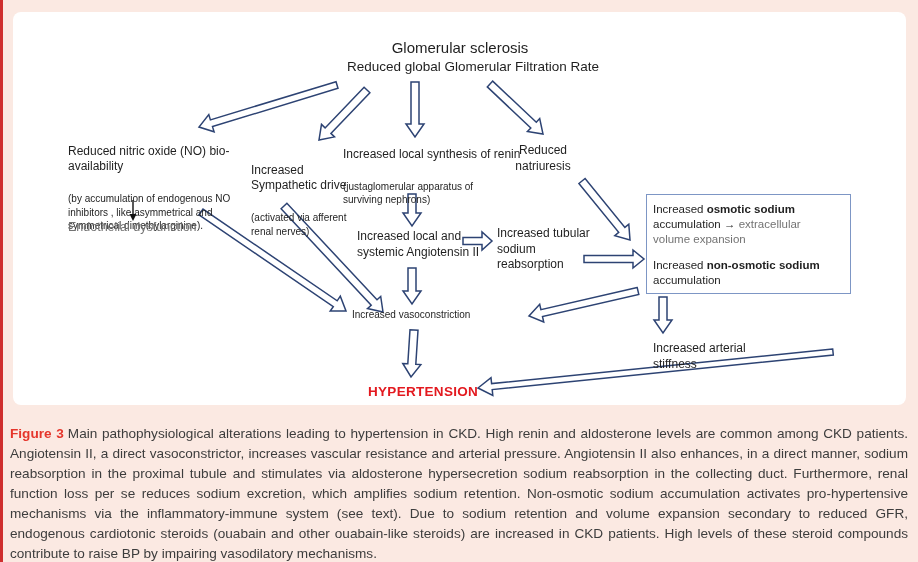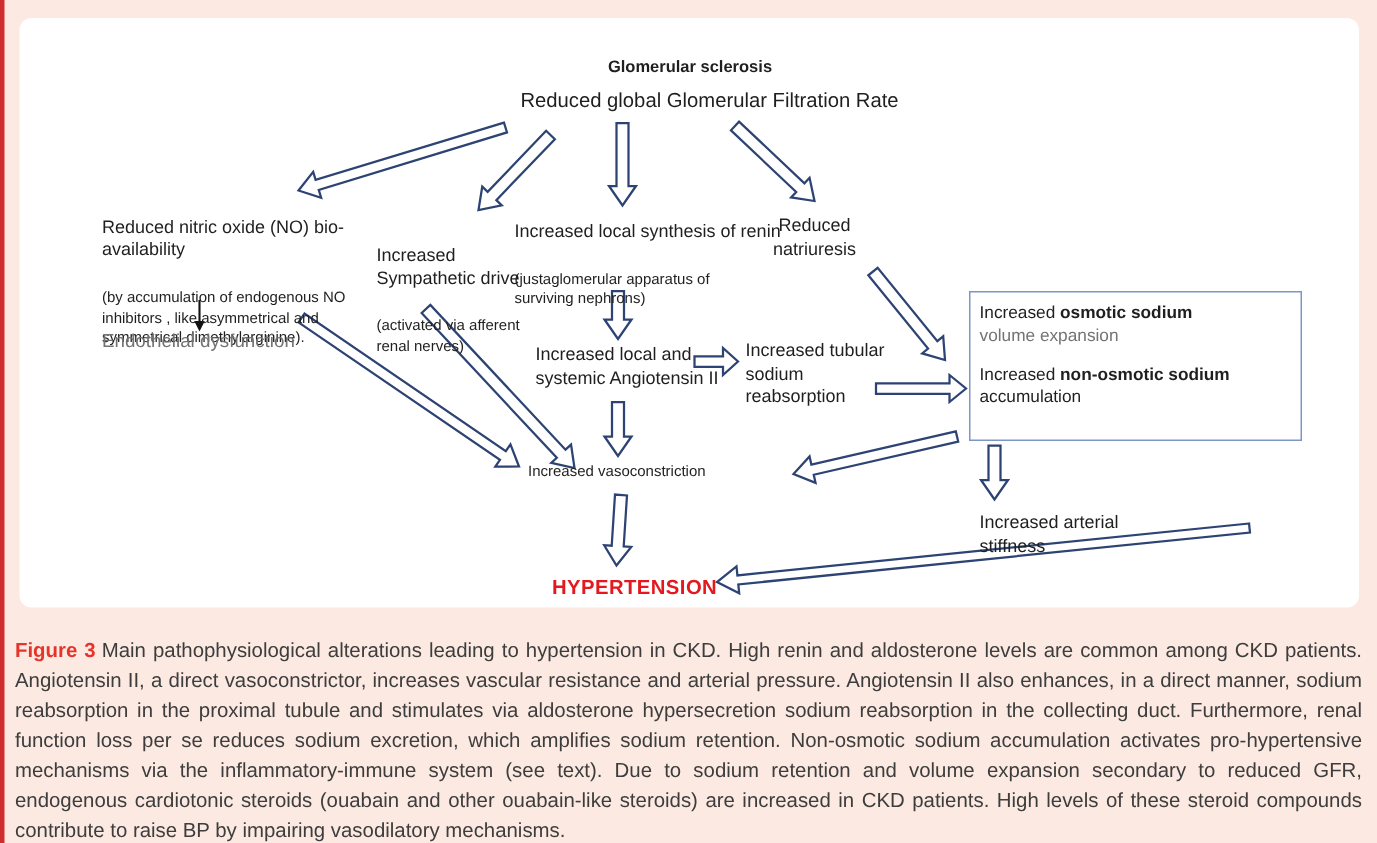--- a/index.html
+++ b/index.html
@@ -8,26 +8,26 @@
     background:#fbe9e2;font-family:"Liberation Sans",sans-serif;
   }
   .redbar{position:absolute;left:0;top:0;width:3px;height:562px;background:#cf2e2e}
   .panel{position:absolute;left:13px;top:12px;width:893px;height:393px;background:#ffffff;border-radius:8px}
   #arrows{position:absolute;left:0;top:0;pointer-events:none}
   .node{position:absolute;color:#1f1f1f;font-size:12px;line-height:1.3;white-space:pre-line}
   .center{text-align:center}
   .b{font-weight:bold}
   .sub{font-size:10px;line-height:1.35;margin-top:2px;white-space:pre-line}
   .redtxt{color:#737373;font-weight:normal}
-  .title{font-size:11px;font-weight:bold}
+  .title{font-size:15px;font-weight:normal}
   .gfr{font-size:13.5px}
   .vaso{font-size:10px;font-weight:normal}
   .hyp{font-size:13.5px;font-weight:bold;color:#e3191f;letter-spacing:.3px}
   .sodium-box{
-    position:absolute;left:646px;top:194px;width:222px;height:100px;box-sizing:border-box;
+    position:absolute;left:646px;top:194px;width:205px;height:100px;box-sizing:border-box;
     border:1.4px solid #7d96c5;background:#fff;padding:7px 6px;
     font-size:11.5px;line-height:1.3;color:#1f1f1f;
   }
   .sodium-box .gap{height:11px}
   .caption{
     position:absolute;left:10px;top:424px;width:898px;
     font-size:13.6px;line-height:20px;color:#3d3d3d;text-align:justify;
   }
   .figlabel{color:#e5352b;font-weight:bold;margin-right:4px}
 </style>
@@ -88,20 +88,21 @@
 
 <div class="node" style="left:357px;top:229px;width:145px">Increased  local  and
 systemic Angiotensin II</div>
 
 <div class="node" style="left:497px;top:226px;width:110px">Increased tubular
 sodium
 reabsorption</div>
 
 <div class="sodium-box">
   <div><span>Increased </span><span class="b">osmotic sodium</span></div>
+  <div><span>accumulation </span><span>→ </span><span class="redtxt">extracellular</span></div>
   <div class="redtxt">volume  expansion</div>
   <div class="gap"></div>
   <div><span>Increased </span><span class="b">non-osmotic sodium</span></div>
   <div>accumulation</div>
 </div>
 
 <div class="node vaso" style="left:352px;top:308px">Increased vasoconstriction</div>
 
 <div class="node" style="left:653px;top:341px;width:125px">Increased  arterial
 stiffness</div>

